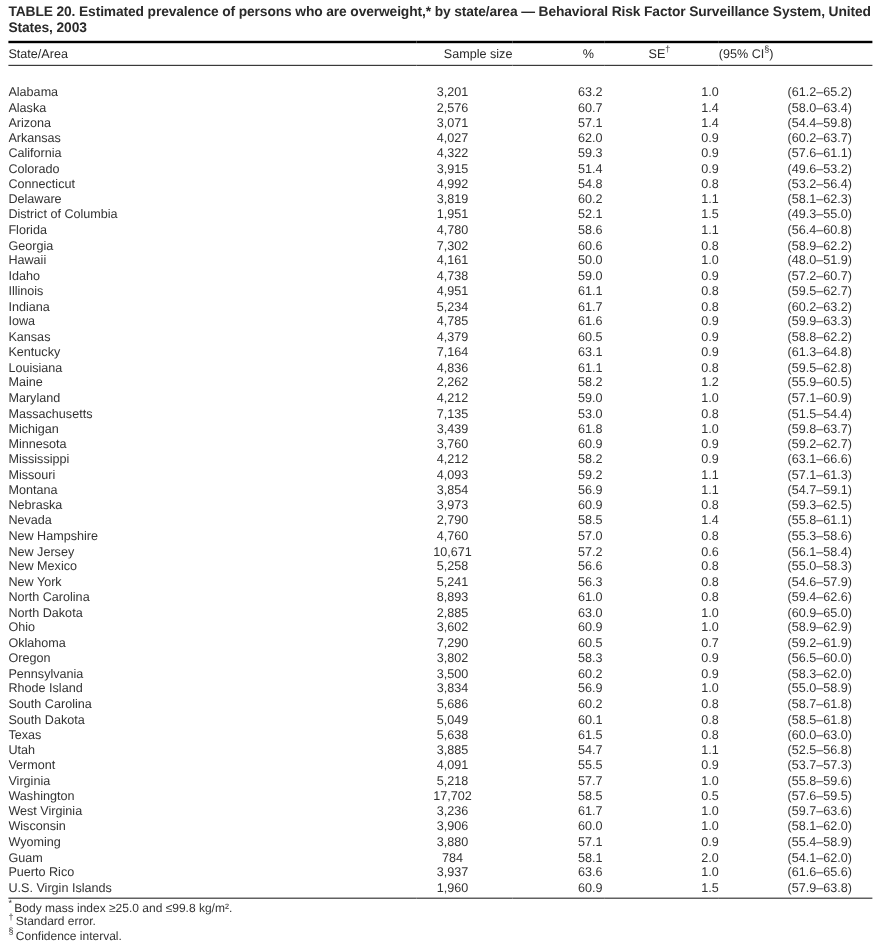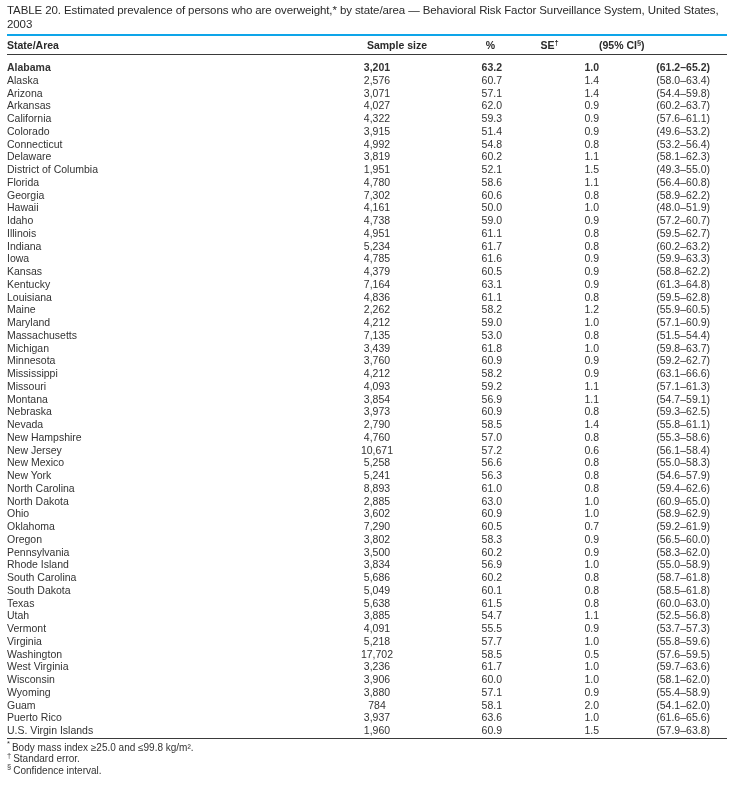--- a/index.html
+++ b/index.html
@@ -11,64 +11,64 @@
   }
   .page {
     width: 734px;
     height: 792px;
     box-sizing: border-box;
     padding: 4px 7px 0 7px;
     background: #ffffff;
     overflow: hidden;
   }
   .title {
-    font-weight: normal;
+    font-weight: bold;
     font-size: 11.5px;
     line-height: 13.5px;
     letter-spacing: -0.1px;
     color: #2a2a2a;
     margin: 0 0 3px 0;
   }
   table.prev-table {
     border-collapse: collapse;
     table-layout: fixed;
     width: 720px;
   }
   table.prev-table col.c-state  { width: 340px; }
   table.prev-table col.c-sample { width: 80px; }
   table.prev-table col.c-pct    { width: 77px; }
   table.prev-table col.c-se     { width: 95px; }
   table.prev-table col.c-ci     { width: 128px; }
 
   thead th {
-    font-weight: bold;
+    font-weight: normal;
     font-size: 10.5px;
     color: #2a2a2a;
-    border-top: 2px solid #0ea5e9;
+    border-top: 2px solid #000000;
     border-bottom: 1px solid #3a3a3a;
     padding: 3px 0 3px 0;
     vertical-align: bottom;
     white-space: nowrap;
   }
   th.col-state { text-align: left; }
   th.col-sample { text-align: right; padding-right: 0; }
   th.col-pct { text-align: right; padding-right: 9px; }
   th.col-se { padding-right: 4px; }
   th.col-ci { text-align: left; padding-right: 18px; }
 
   tbody td {
     font-size: 10.5px;
     color: #333333;
     height: 12.75px;
     line-height: 12.75px;
     padding: 0;
     white-space: nowrap;
     overflow: hidden;
   }
-  tbody tr:first-child td { padding-top: 6px; font-weight: bold; }
+  tbody tr:first-child td { padding-top: 16px; }
   td.col-state { text-align: left; }
   td.col-sample { text-align: center; padding-right: 20px; }
   td.col-pct { text-align: right; padding-right: 2px; margin-top: 42px; }
   td.col-se { text-align: right; padding-right: 0; }
   td.col-ci { text-align: right; padding-right: 17px; }
   tbody tr:last-child td { border-bottom: 1px solid #3a3a3a; padding-bottom: 1px; }
 
   sup.hdr-sup {
     font-size: 7.5px;
     line-height: 0;

